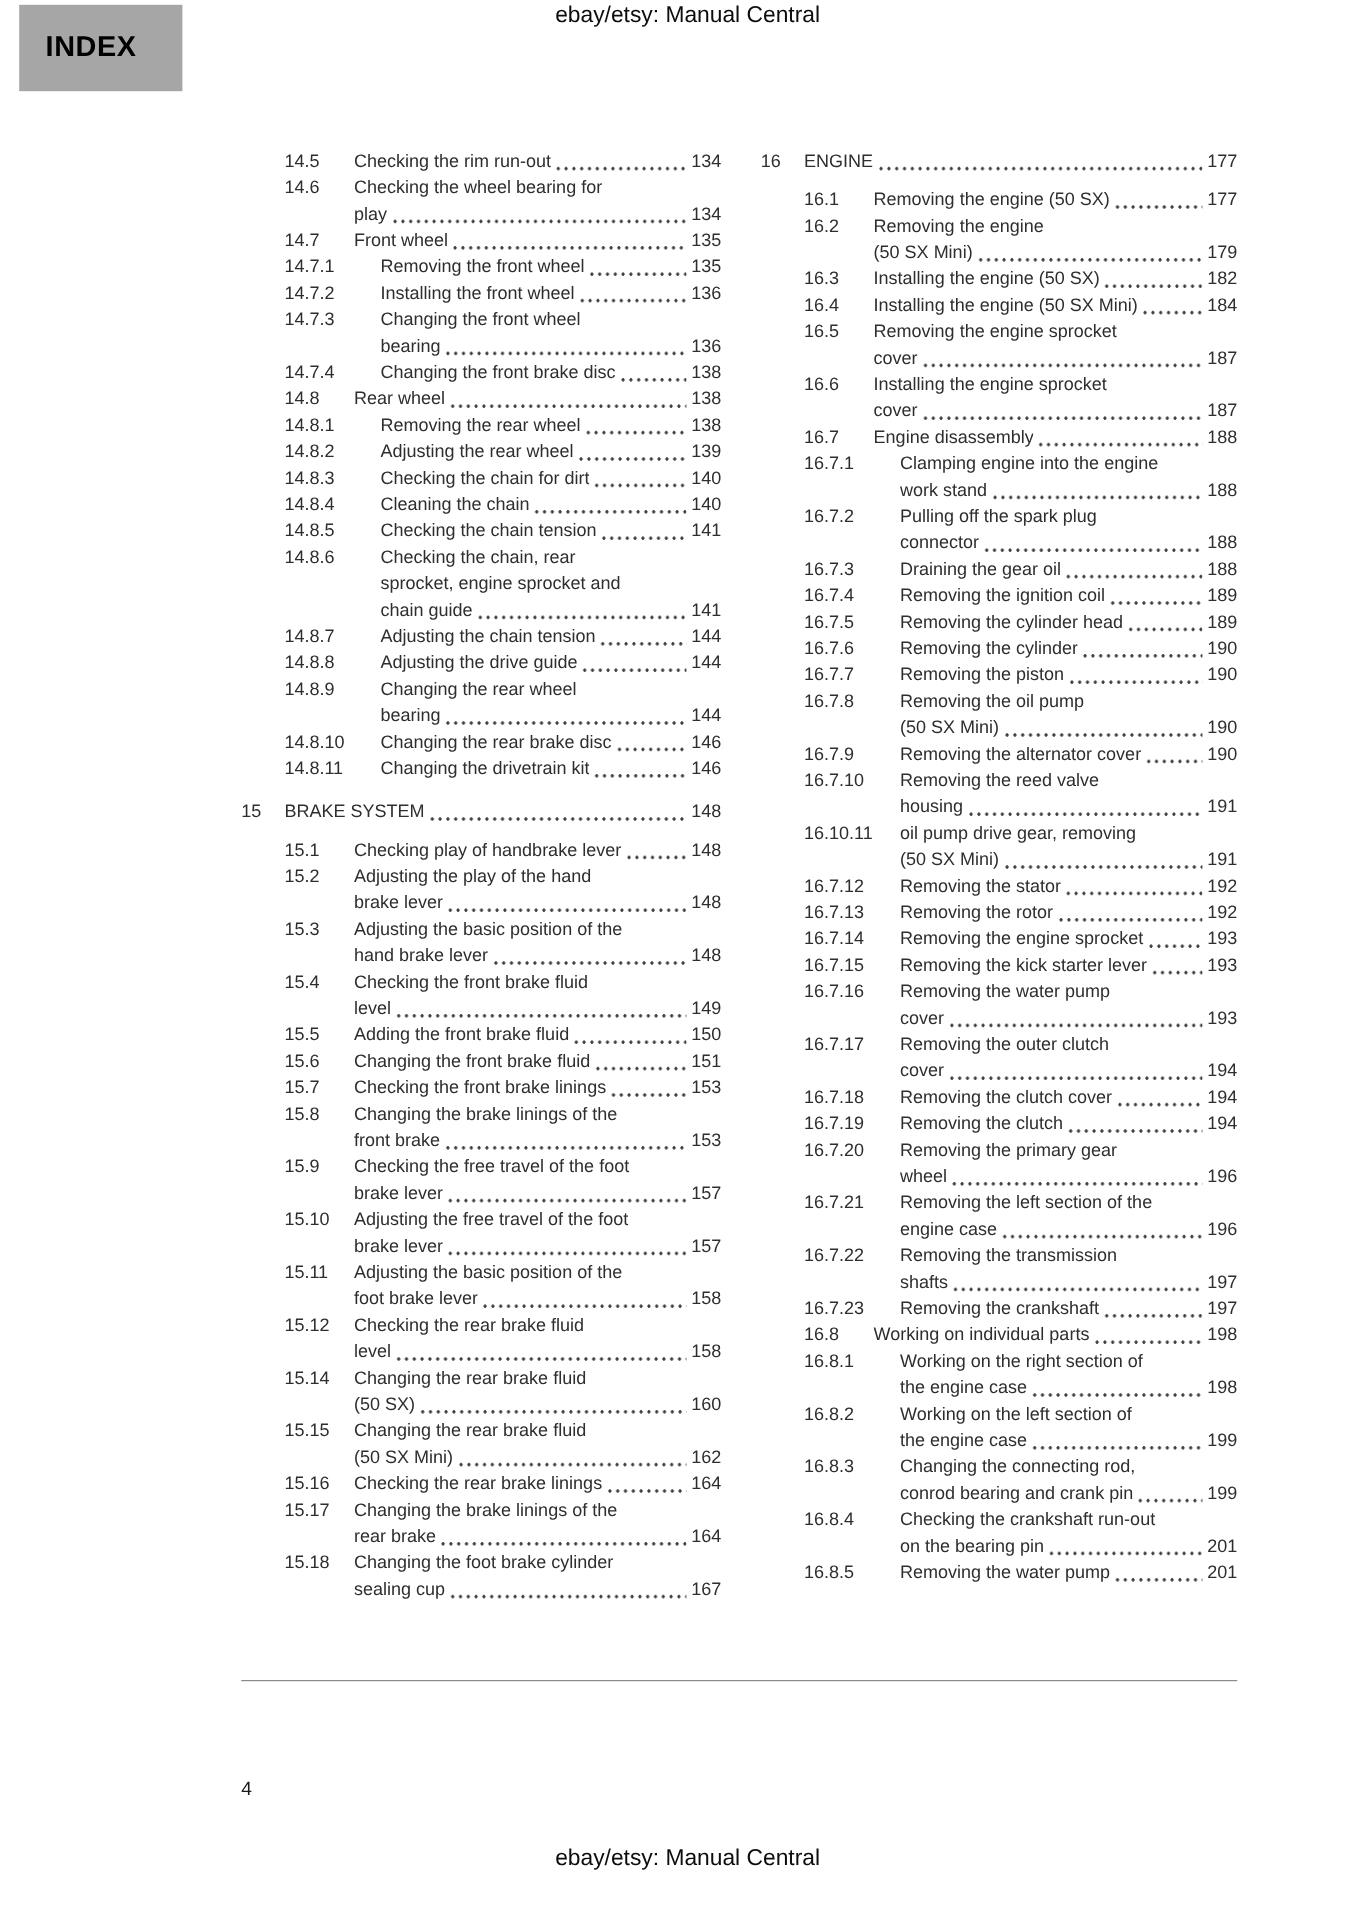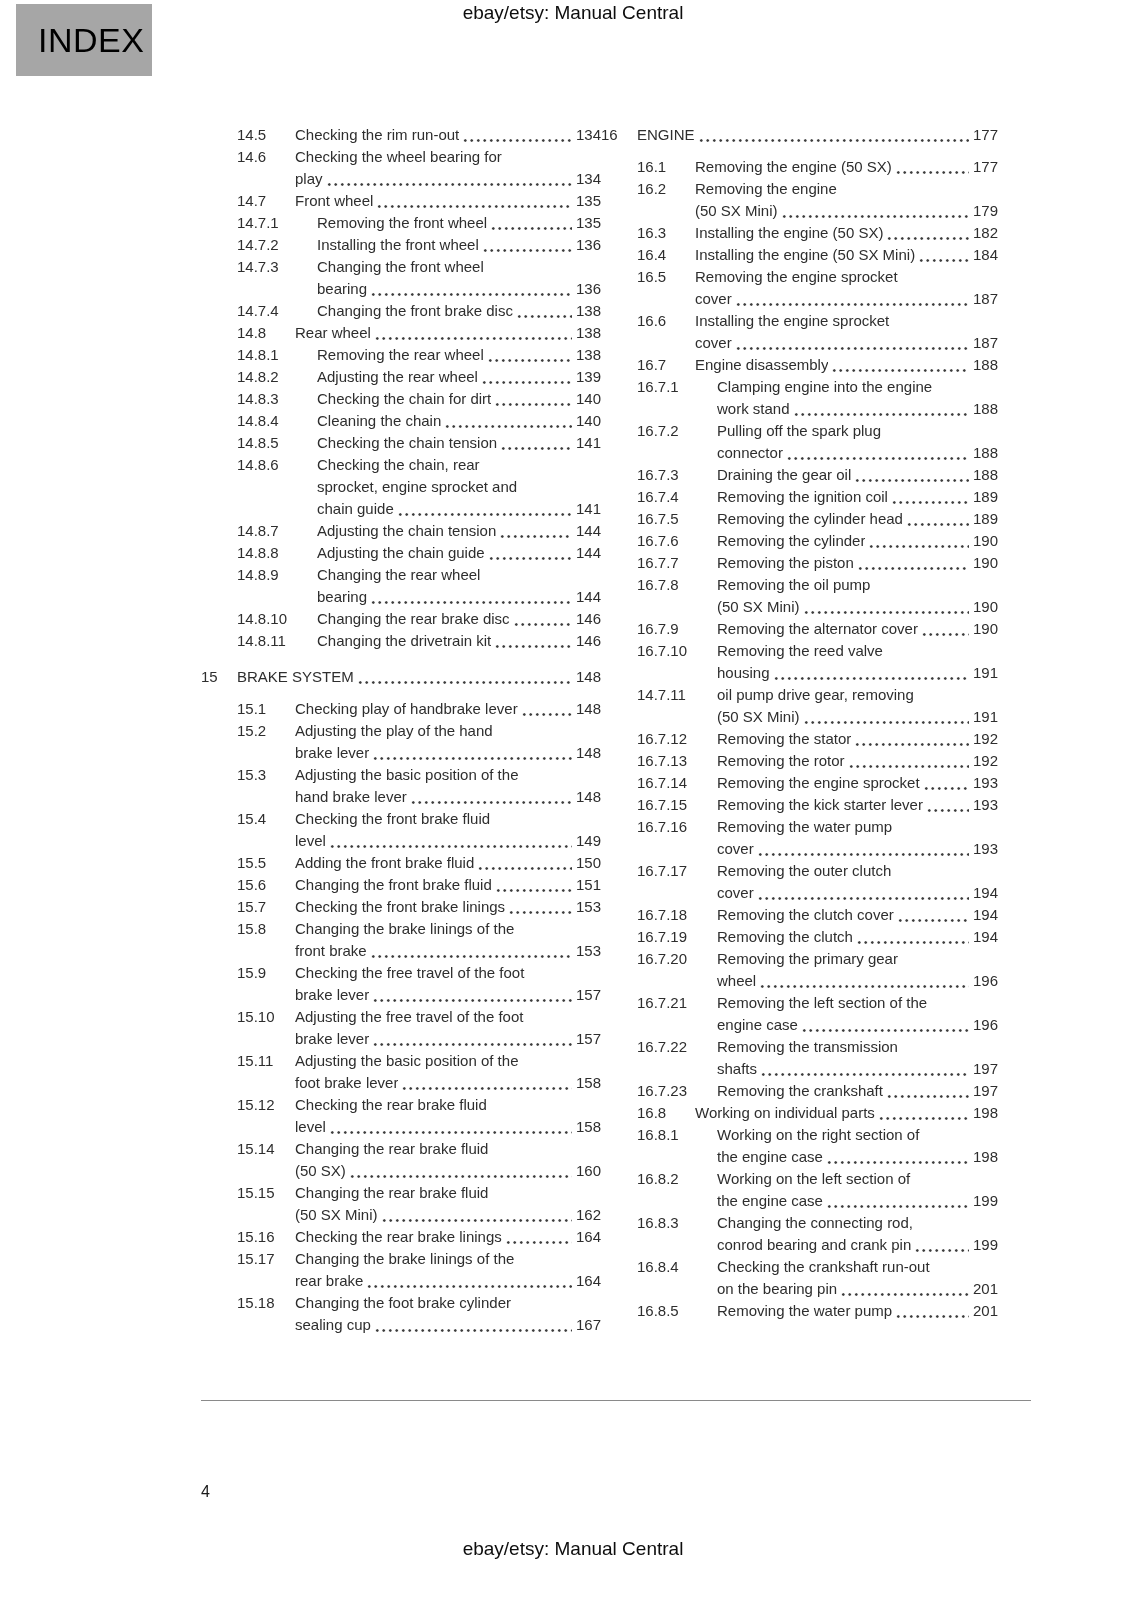--- a/index.html
+++ b/index.html
@@ -24,27 +24,27 @@
   }
 
   .index-tab {
     position: absolute; left: 0; top: 4px;
     width: 136px; height: 72px;
     background: #a6a6a6;
     display: flex; align-items: center;
     padding-left: 22px;
   }
   .index-label {
-    font-size: 34px; font-weight: normal; color: #000;
+    font-size: 24px; font-weight: bold; color: #000;
     letter-spacing: 0.5px;
   }
 
   .toc-wrap {
     position: absolute; left: 185px; top: 124px; width: 830px;
-    display: flex; align-items: flex-start;
+    display: flex; gap: 33px; align-items: flex-start;
   }
   .toc-col { width: 400px; }
   .toc-col.right { width: 397px; }
 
   .entry { display: flex; line-height: 22px; }
   .entry .num { flex: none; }
   .entry.lvl1 { margin: 14px 0 10px 0; }
   .entry.lvl1:first-child { margin-top: 0; }
   .entry.lvl1 .num { width: 36px; }
   .entry.lvl2, .entry.lvl3 { margin-left: 36px; }
@@ -241,21 +241,21 @@
               <span class="txt">Adjusting the chain tension</span>
               <span class="dots"></span>
               <span class="pg">144</span>
             </span>
           </span>
         </div>
         <div class="entry lvl3">
           <span class="num">14.8.8</span>
           <span class="body">
             <span class="line last">
-              <span class="txt">Adjusting the chain guide</span>
+              <span class="txt">Adjusting the drive guide</span>
               <span class="dots"></span>
               <span class="pg">144</span>
             </span>
           </span>
         </div>
         <div class="entry lvl3">
           <span class="num">14.8.9</span>
           <span class="body">
             <span class="line">Changing the rear wheel</span>
             <span class="line last">
@@ -660,21 +660,21 @@
           <span class="body">
             <span class="line">Removing the reed valve</span>
             <span class="line last">
               <span class="txt">housing</span>
               <span class="dots"></span>
               <span class="pg">191</span>
             </span>
           </span>
         </div>
         <div class="entry lvl3">
-          <span class="num">14.7.11</span>
+          <span class="num">16.10.11</span>
           <span class="body">
             <span class="line">oil pump drive gear, removing</span>
             <span class="line last">
               <span class="txt">(50 SX Mini)</span>
               <span class="dots"></span>
               <span class="pg">191</span>
             </span>
           </span>
         </div>
         <div class="entry lvl3">

